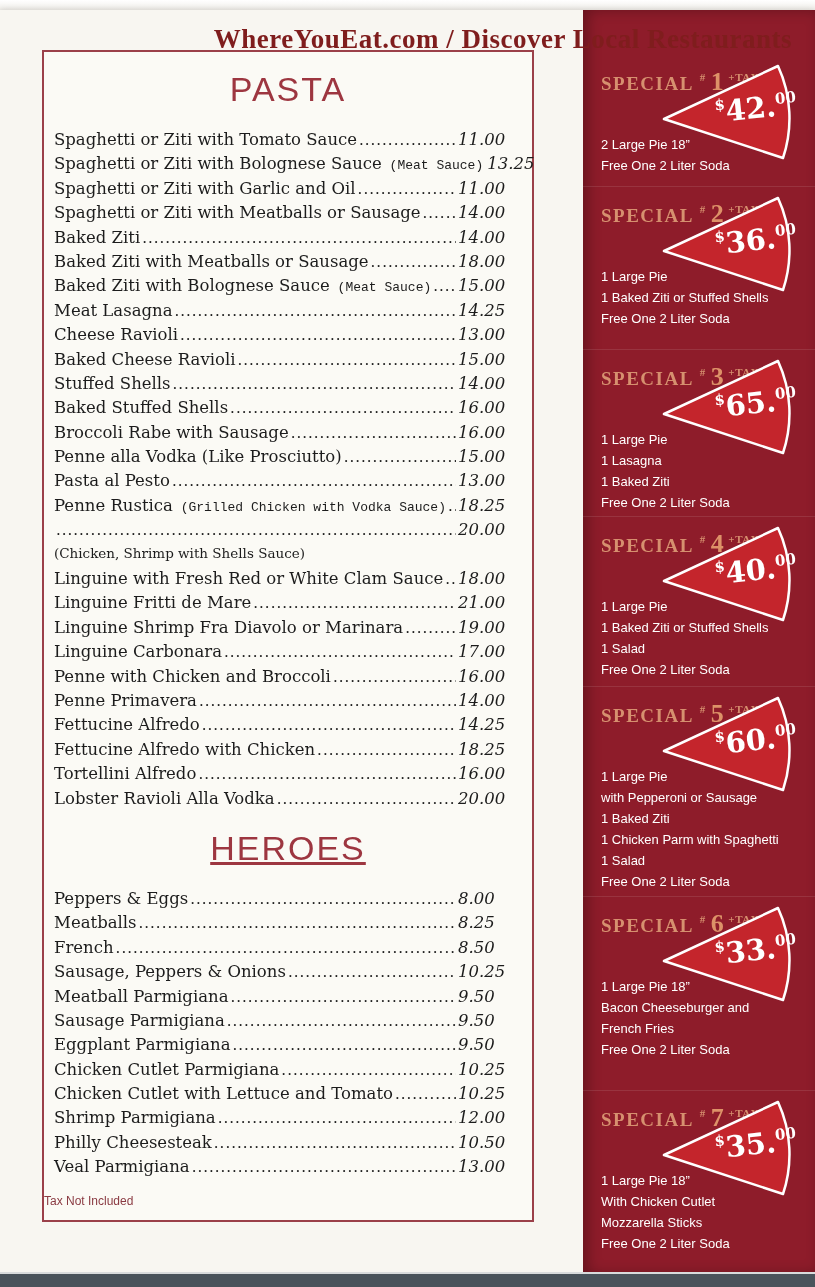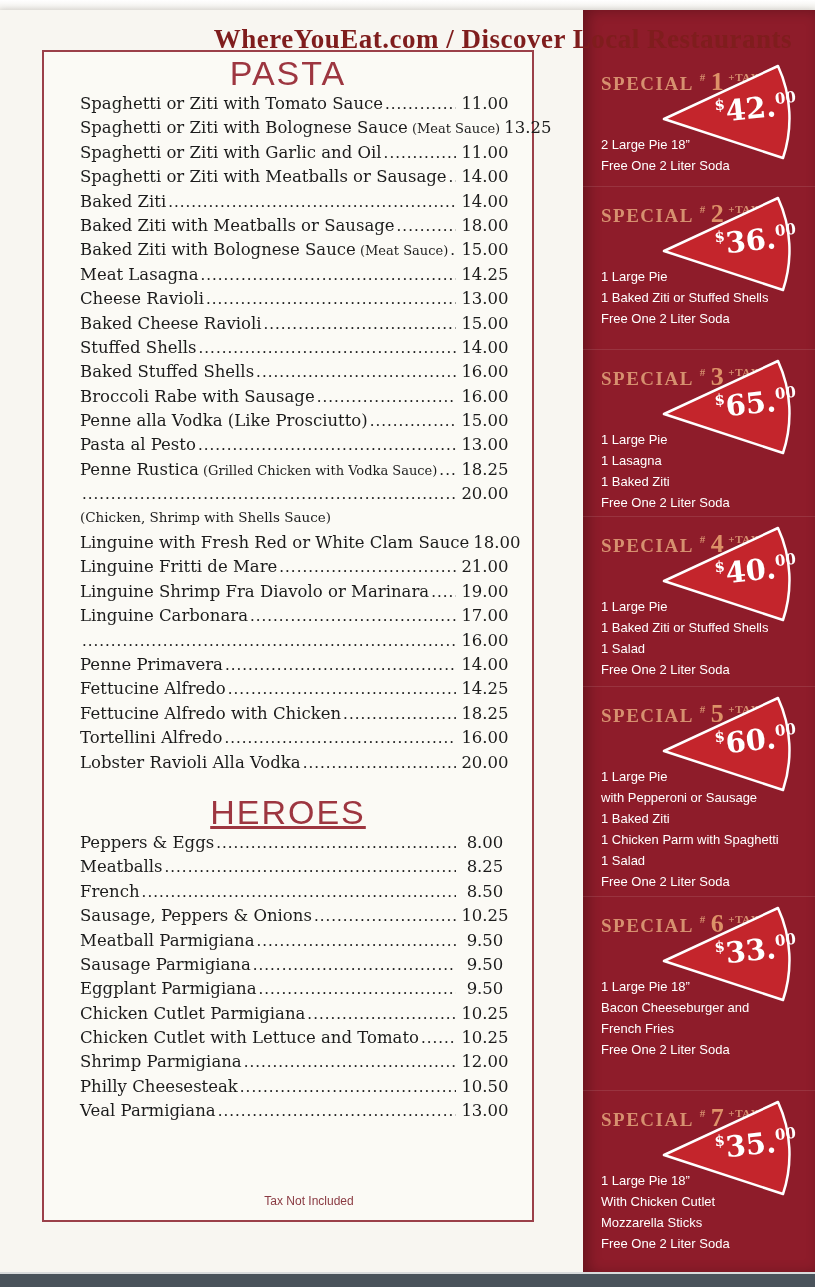--- a/index.html
+++ b/index.html
@@ -21,33 +21,33 @@
     text-align:right;font-family:"Liberation Serif",serif;
     font-weight:bold;font-size:27px;color:#7f1d1d;
     letter-spacing:.5px;white-space:nowrap;}
 
   
   .menu-box{position:absolute;left:42px;top:40px;width:492px;height:1172px;
     border:2px solid #9b4049;background:#fbfaf5;box-sizing:border-box;}
   .section-title{font-family:"Liberation Sans",sans-serif;font-size:34px;
     color:#9d3640;text-align:center;letter-spacing:2px;font-weight:normal;
     margin:0;line-height:42px;}
-  .section-title.first{}
+  .section-title.first{margin-top:16px;}
   .section-title.second{margin-top:14px;text-decoration:underline;}
-  .menu-list{padding:0 20px 0 36px;}
+  .menu-list{padding:0 20px 0 10px;margin-top:20px;}
   .menu-row{display:flex;align-items:baseline;height:24.4px;
     font-family:"DejaVu Serif","Liberation Serif",serif;font-size:16.5px;color:#1c1c1c;}
   .mi-name{white-space:nowrap;}
-  .mi-sub{font-size:13px;}
+  .mi-sub{font-size:13px;font-family:Liberation Mono, monospace;}
   .mi-dots{flex:1;overflow:hidden;white-space:nowrap;margin:0 2px;}
   .mi-dots::after{content:"......................................................................................................................................";letter-spacing:1px;font-size:15px;}
-  .mi-price{width:54px;text-align:center;white-space:nowrap;}
+  .mi-price{width:54px;text-align:left;white-space:nowrap;font-style:italic;}
   .menu-row.note{font-size:13.5px;}
-  .tax-note{position:absolute;left:0;bottom:12px;width:100%;text-align:center;
-    font-size:12px;color:#8a3a42;padding-left:21px;}
+  .tax-note{position:absolute;left:0;bottom:12px;width:100%;text-align:left;
+    font-size:12px;color:#8a3a42;}
 
   
   .specials-panel{position:absolute;left:583px;top:0;right:0;bottom:0;
     background:#8e1c2a;box-shadow:inset 5px 0 14px rgba(0,0,0,.28);
     overflow:hidden;}
   .special{position:relative;box-sizing:border-box;padding:10px 8px 0 18px;}
   .special:nth-of-type(1){min-height:131px;margin-top:45px;}
   .special:nth-of-type(2){min-height:163px;}
   .special:nth-of-type(3){min-height:167px;}
   .special:nth-of-type(4){min-height:170px;}
@@ -292,20 +292,21 @@
           <span class="mi-name">Linguine Shrimp Fra Diavolo or Marinara</span>
           <span class="mi-dots"></span>
           <span class="mi-price">19.00</span>
         </div>
         <div class="menu-row">
           <span class="mi-name">Linguine Carbonara</span>
           <span class="mi-dots"></span>
           <span class="mi-price">17.00</span>
         </div>
         <div class="menu-row">
+          <span class="mi-name">Penne with Chicken and Broccoli</span>
           <span class="mi-dots"></span>
           <span class="mi-price">16.00</span>
         </div>
         <div class="menu-row">
           <span class="mi-name">Penne Primavera</span>
           <span class="mi-dots"></span>
           <span class="mi-price">14.00</span>
         </div>
         <div class="menu-row">
           <span class="mi-name">Fettucine Alfredo</span>

